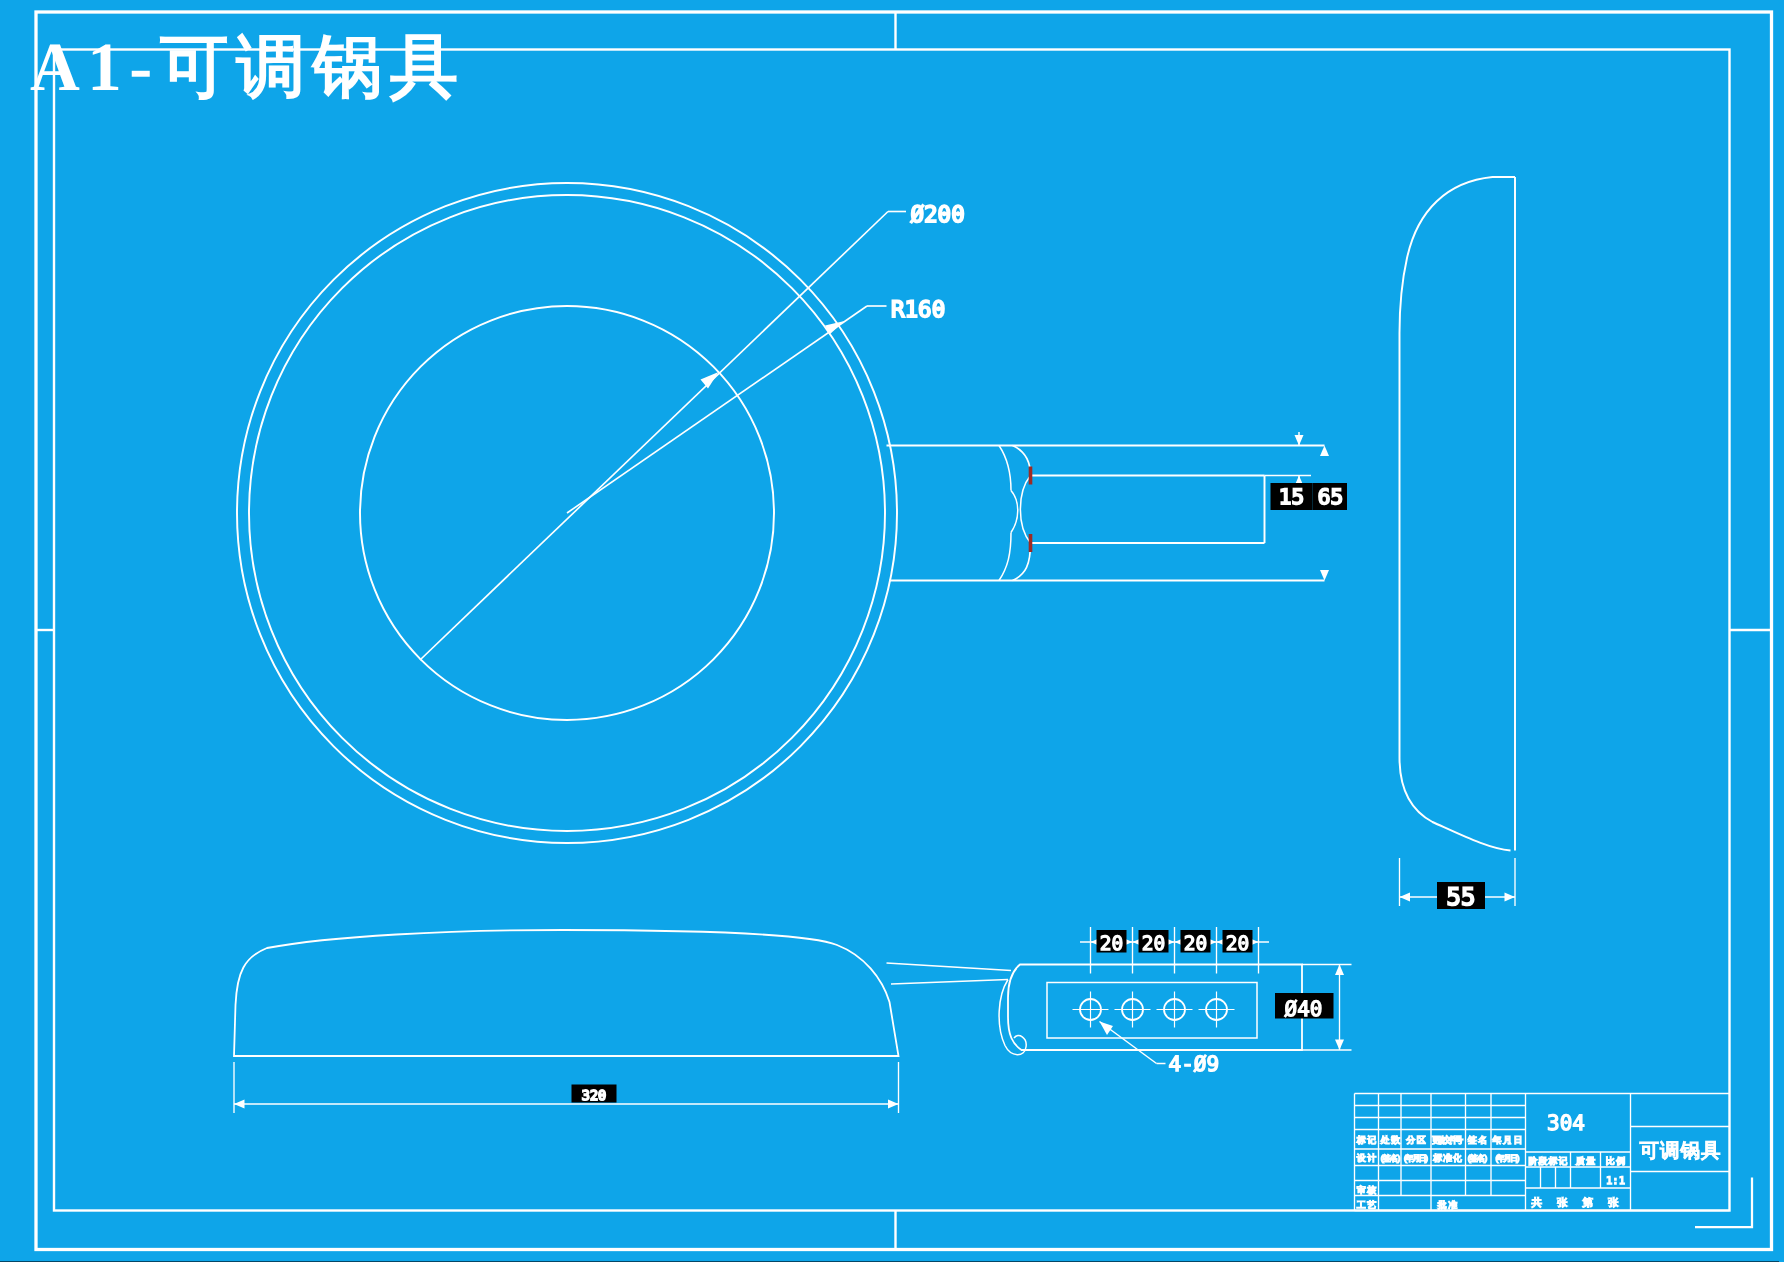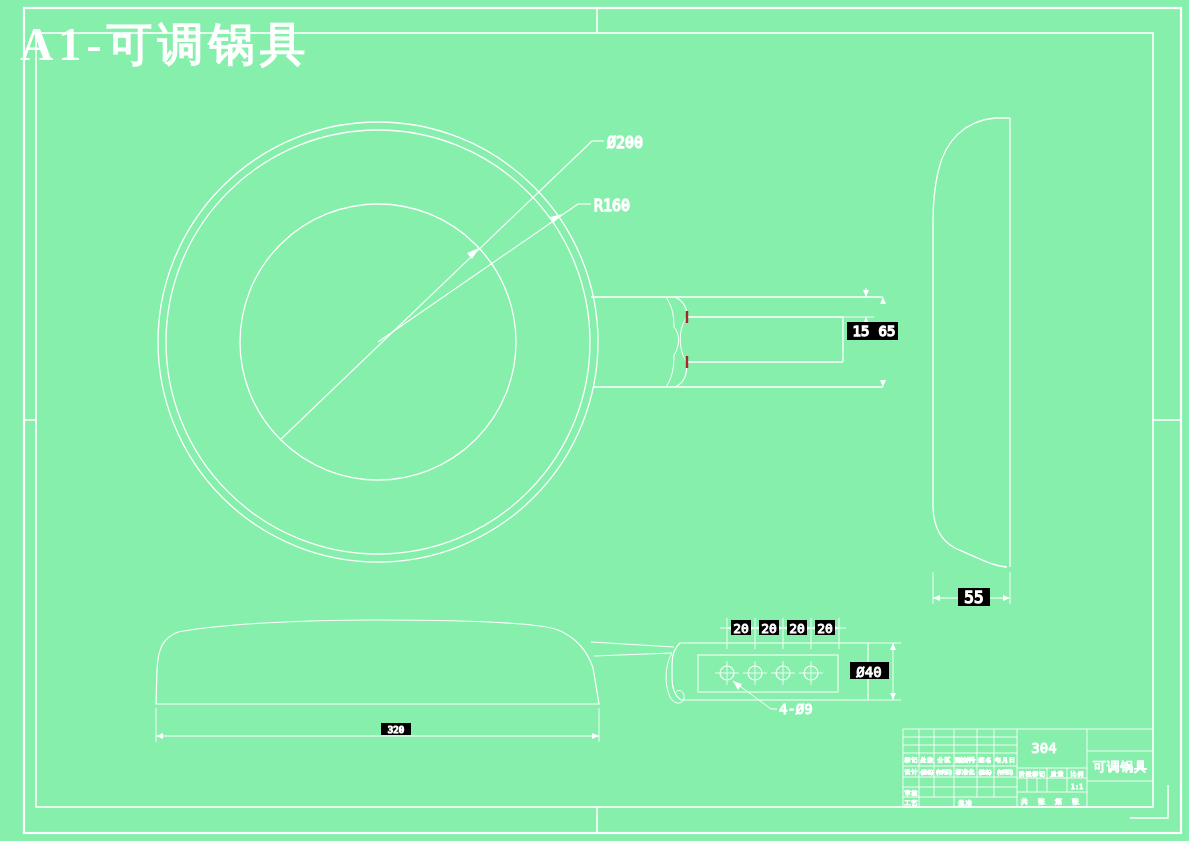--- a/index.html
+++ b/index.html
@@ -1,16 +1,16 @@
 <!DOCTYPE html>
 <html><head>
 <meta charset="utf-8">
 <style>
   html,body{margin:0;padding:0;background:#000;}
-  .stage{position:relative;width:1189px;height:841px;background:#86efac;overflow:hidden;}
+  .stage{position:relative;width:1189px;height:841px;background:#0ea5e9;overflow:hidden;}
   svg{display:block;}
   svg text{font-family:"DejaVu Sans Mono","Liberation Mono",monospace;fill:#ffffff;}
   svg text.cjk{font-family:"Liberation Sans","DejaVu Sans",sans-serif;}
   svg text.titlebig{font-family:"Liberation Serif","DejaVu Serif",serif;font-weight:bold;letter-spacing:5px;}
   .wline{stroke:#ffffff;fill:none;}
 </style>
 </head>
 <body>
 
 <div class="stage">

